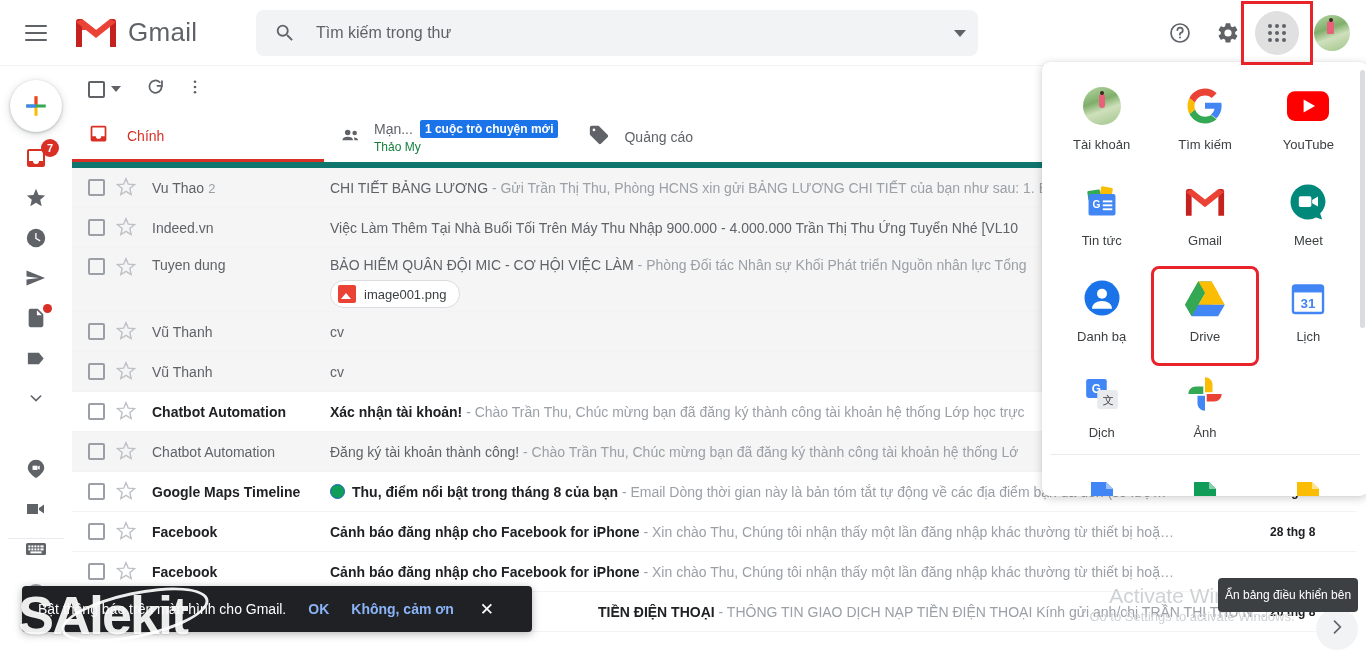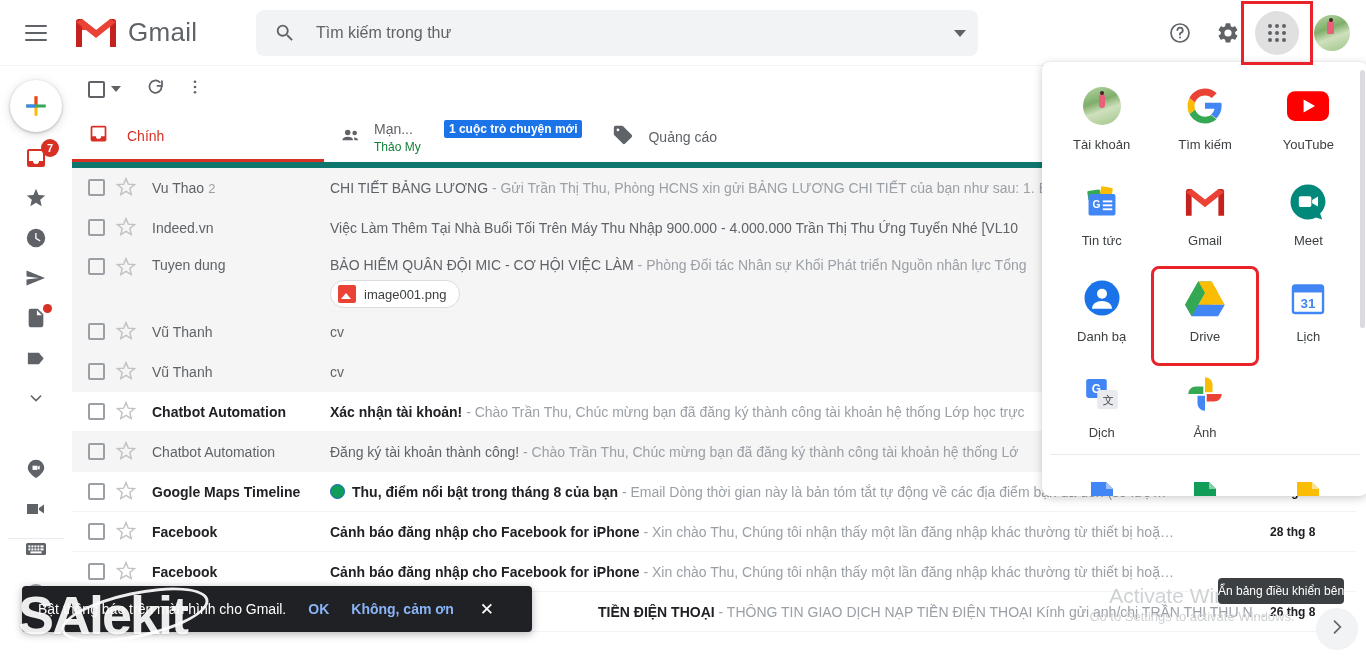--- a/index.html
+++ b/index.html
@@ -111,21 +111,21 @@
   .tab {
     display: flex; align-items: center; padding: 0 14px 0 16px; cursor: pointer;
     position: relative; min-width: 220px;
   }
   .tab.main-tab { min-width: 252px; border-bottom: 3px solid #d93025; }
   .tab-label { font-size: 14px; color: #5f6368; margin-left: 14px; }
   .tab.main-tab .tab-label { color: #d93025; font-weight: 500; margin-left: 18px; }
   .tab-sub { font-size: 12px; color: #15803d; margin-top: 2px; }
   .tab-badge { background:#1a73e8; color:#fff; font-size:12px; font-weight:700; padding:2px 5px; border-radius:2px; margin-left:7px; }
   .tab-col { display: flex; flex-direction: column; justify-content: center; margin-left: 12px; }
-  .tab-row1 { display: flex; align-items: center; gap: 24px; }
+  .tab-row1 { display: flex; align-items: center; }
   .tab-title { font-size: 14px; color: #5f6368; }
 
   
   .list { position: relative; }
   .row {
     display: flex; align-items: center; height: 40px; padding-left: 16px;
     border-bottom: 1px solid #f1f3f4; cursor: pointer; background: #f5f5f5;
     position: relative; font-size: 14px;
   }
   .row.unread { background: #fff; }
@@ -195,22 +195,22 @@
     transform: rotate(-12deg);
   }
   .activate-wm {
     position: absolute; left: 1042px; top: 583px; z-index: 5; pointer-events: none;
     color: #cfd2d4; text-align: center; width: 300px;
   }
   .activate-wm .l1 { font-size: 21px; line-height: 25px; }
   .activate-wm .l2 { font-size: 13px; line-height: 18px; }
 
   .tooltip {
-    position: absolute; left: 1218px; top: 578px; height: 26px; background: #3c4043;
-    color: #fff; font-size: 12px; border-radius: 4px; padding: 0 0;
+    position: absolute; left: 1218px; top: 578px; height: 34px; background: #3c4043;
+    color: #fff; font-size: 12px; border-radius: 4px; padding: 0 7px;
     display: flex; align-items: center; z-index: 42; white-space: nowrap;
   }
   .nextbtn {
     position: absolute; left: 1316px; top: 608px; width: 42px; height: 42px; border-radius: 50%;
     background: #f1f3f4; display: flex; align-items: center; justify-content: center;
     cursor: pointer; z-index: 41;
   }
   .statusurl {
     position: absolute; left: 0; bottom: 0; height: 20px; background: #f1f3f4;
     color: #3c4043; font-size: 12px; display: flex; align-items: center;

